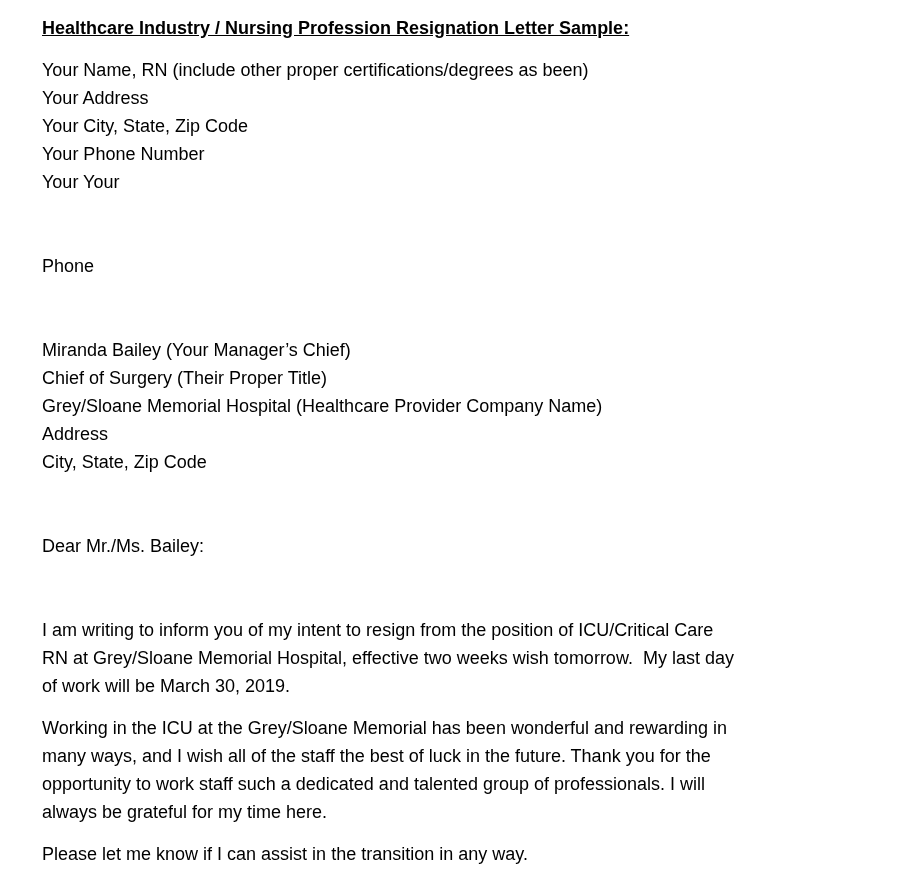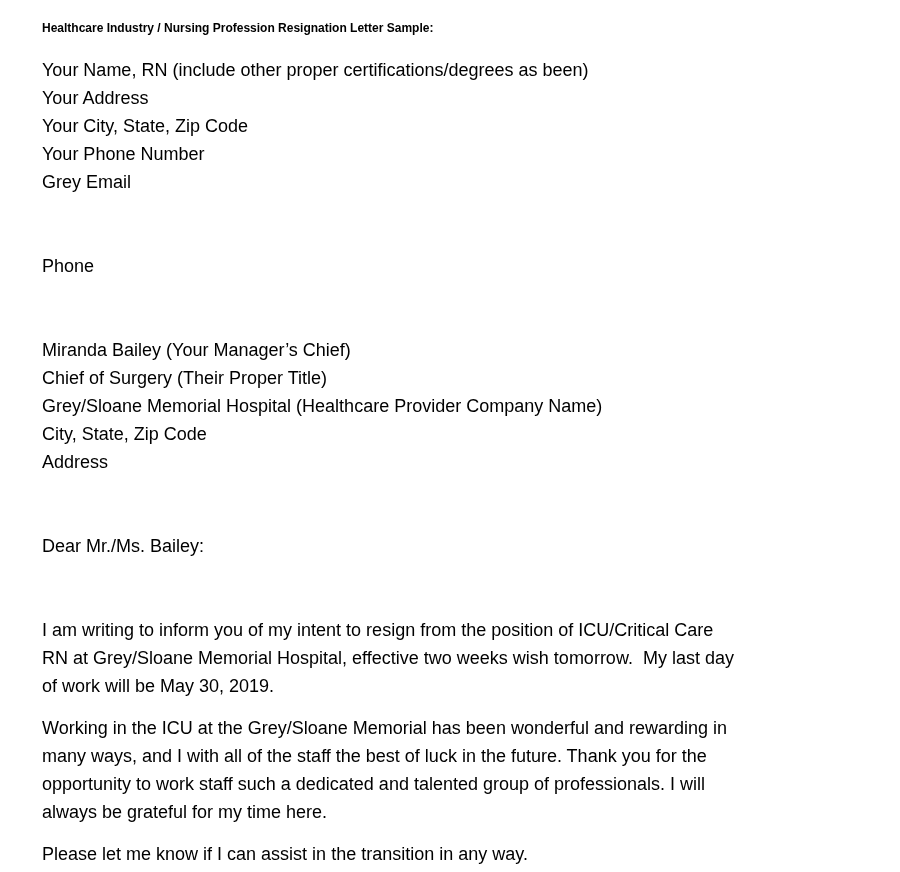--- a/index.html
+++ b/index.html
@@ -17,21 +17,22 @@
   .doc {
     padding: 14px 40px 0 42px;
     font-size: 18px;
     line-height: 28px;
   }
   .para {
     margin: 0 0 14px 0;
   }
   .title {
     font-weight: bold;
-    font-size: 12px;
+    font-size: 18px;
+    text-decoration: underline;
   }
   .line {
     white-space: pre; 
   }
   .blank-line {
     height: 28px;
     margin-bottom: 14px;
   }
 </style>
 </head>
@@ -39,52 +40,52 @@
 
 <div class="doc">
 
   <p class="para title">Healthcare Industry / Nursing Profession Resignation Letter Sample:</p>
 
   <div class="para">
     <div class="line">Your Name, RN (include other proper certifications/degrees as been)</div>
     <div class="line">Your Address</div>
     <div class="line">Your City, State, Zip Code</div>
     <div class="line">Your Phone Number</div>
-    <div class="line">Grey Email</div>
+    <div class="line">Your Your</div>
   </div>
 
   <div class="blank-line"></div>
 
   <p class="para">Phone</p>
 
   <div class="blank-line"></div>
 
   <div class="para">
     <div class="line">Miranda Bailey (Your Manager’s Chief)</div>
     <div class="line">Chief of Surgery (Their Proper Title)</div>
     <div class="line">Grey/Sloane Memorial Hospital (Healthcare Provider Company Name)</div>
+    <div class="line">Address</div>
     <div class="line">City, State, Zip Code</div>
-    <div class="line">Address</div>
   </div>
 
   <div class="blank-line"></div>
 
   <p class="para">Dear Mr./Ms. Bailey:</p>
 
   <div class="blank-line"></div>
 
   <div class="para">
     <div class="line">I am writing to inform you of my intent to resign from the position of ICU/Critical Care</div>
     <div class="line">RN at Grey/Sloane Memorial Hospital, effective two weeks wish tomorrow.  My last day</div>
-    <div class="line">of work will be May 30, 2019.</div>
+    <div class="line">of work will be March 30, 2019.</div>
   </div>
 
   <div class="para">
     <div class="line">Working in the ICU at the Grey/Sloane Memorial has been wonderful and rewarding in</div>
-    <div class="line">many ways, and I with all of the staff the best of luck in the future. Thank you for the</div>
+    <div class="line">many ways, and I wish all of the staff the best of luck in the future. Thank you for the</div>
     <div class="line">opportunity to work staff such a dedicated and talented group of professionals. I will</div>
     <div class="line">always be grateful for my time here.</div>
   </div>
 
   <div class="para">
     <div class="line">Please let me know if I can assist in the transition in any way.</div>
   </div>
 
 </div>
 

